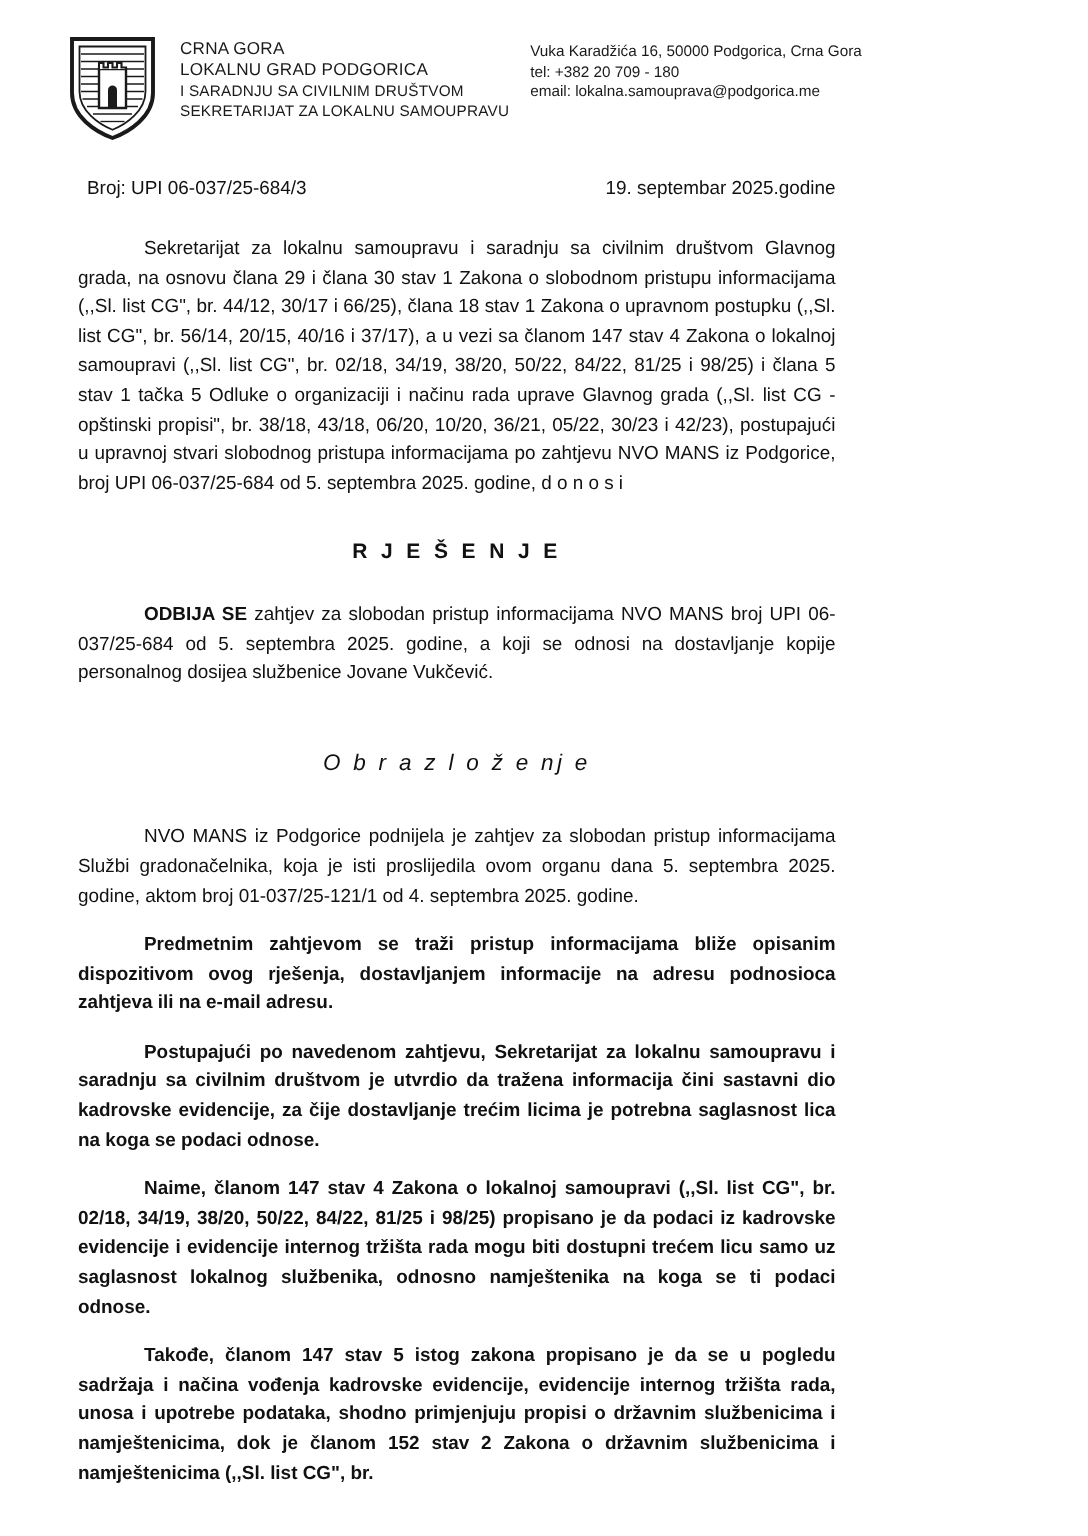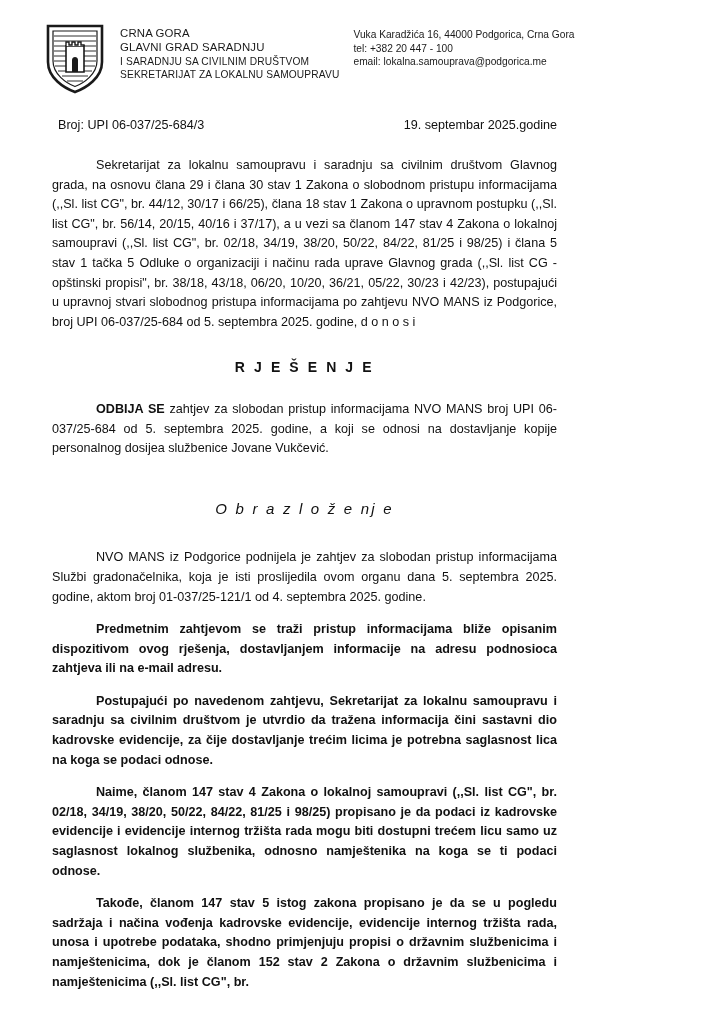--- a/index.html
+++ b/index.html
@@ -131,28 +131,28 @@
         </g>
 
         <path d="M22 24 H40 V50 H22 Z" fill="#ffffff" stroke="#1a1a1a" stroke-width="1.6"></path>
         <path d="M22 24 V20 H25 V23 H28 V20 H31 V23 H34 V20 H37 V23 H40 V24" fill="#ffffff" stroke="#1a1a1a" stroke-width="1.4"></path>
         <path d="M28 50 V38 C28 34 34 34 34 38 V50 Z" fill="#1a1a1a"></path>
       </svg>
     </div>
 
     <div class="org-block">
       <div class="org-line">CRNA GORA</div>
-      <div class="org-line">GLAVNI GRAD SARADNJU</div>
+      <div class="org-line">LOKALNU GRAD PODGORICA</div>
       <div class="org-line small">I SARADNJU SA CIVILNIM DRUŠTVOM</div>
       <div class="org-line small">SEKRETARIJAT ZA LOKALNU SAMOUPRAVU</div>
     </div>
 
     <div class="contact-block">
-      <div class="contact-line">Vuka Karadžića 16, 44000 Podgorica, Crna Gora</div>
-      <div class="contact-line">tel: +382 20 447 - 100</div>
+      <div class="contact-line">Vuka Karadžića 16, 50000 Podgorica, Crna Gora</div>
+      <div class="contact-line">tel: +382 20 709 - 180</div>
       <div class="contact-line">email: lokalna.samouprava@podgorica.me</div>
     </div>
   </div>
 
   <div class="ref-row">
     <div>Broj: UPI 06-037/25-684/3</div>
     <div>19. septembar 2025.godine</div>
   </div>
 
   <div class="body-text">

